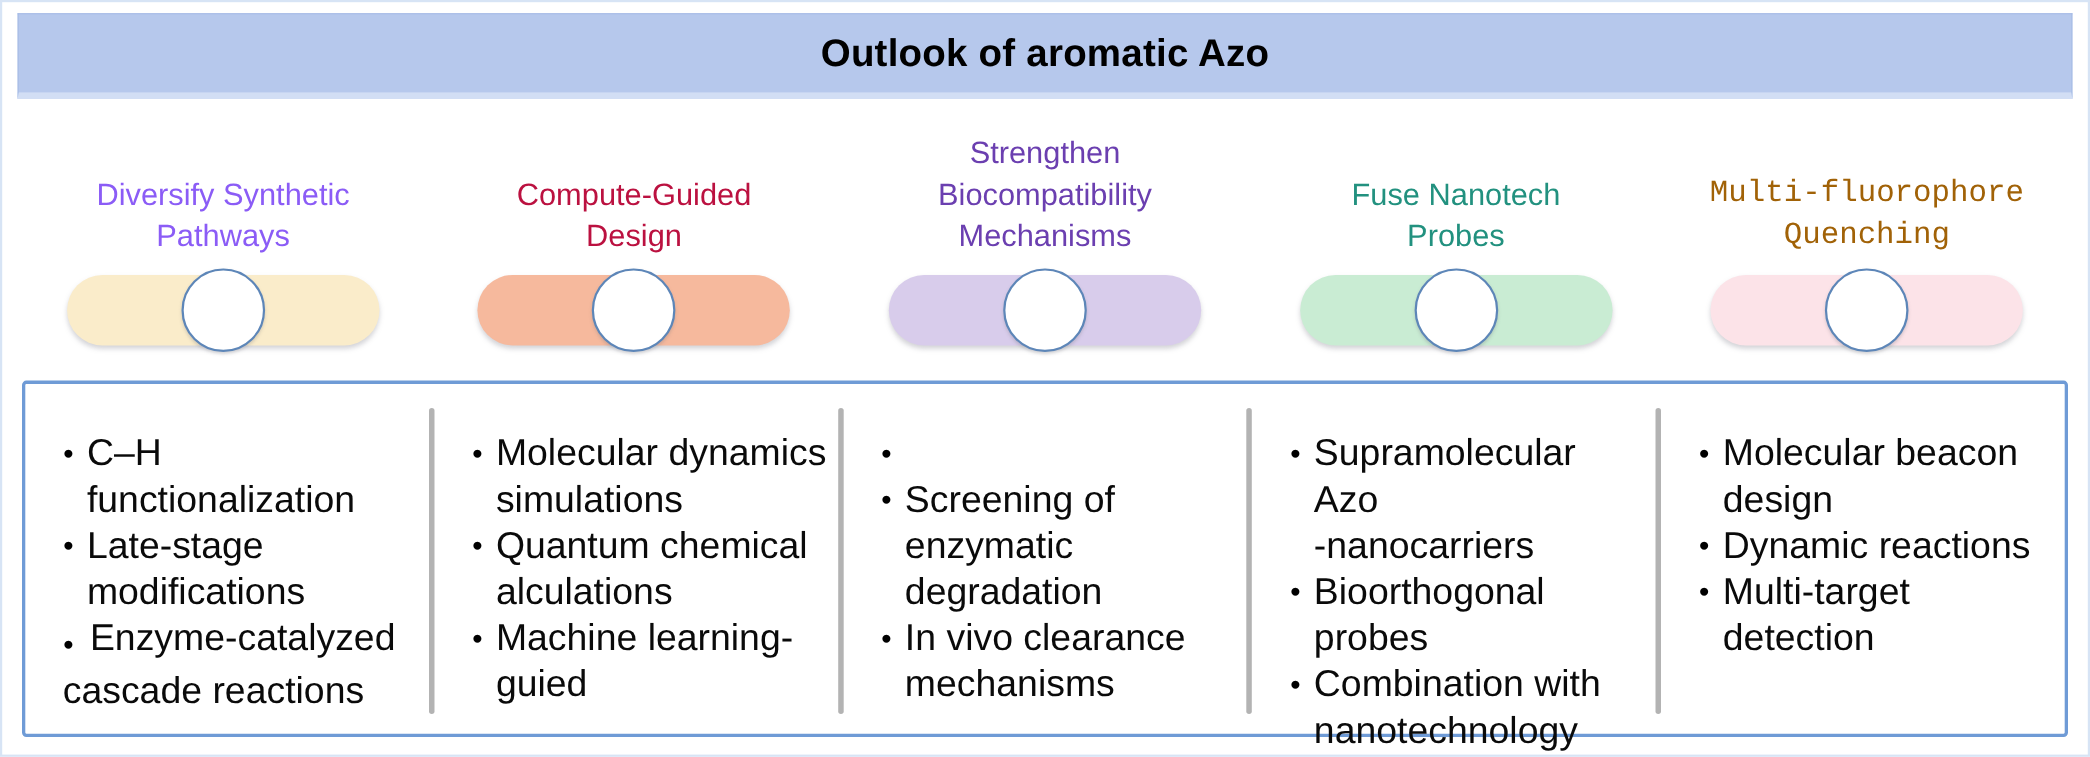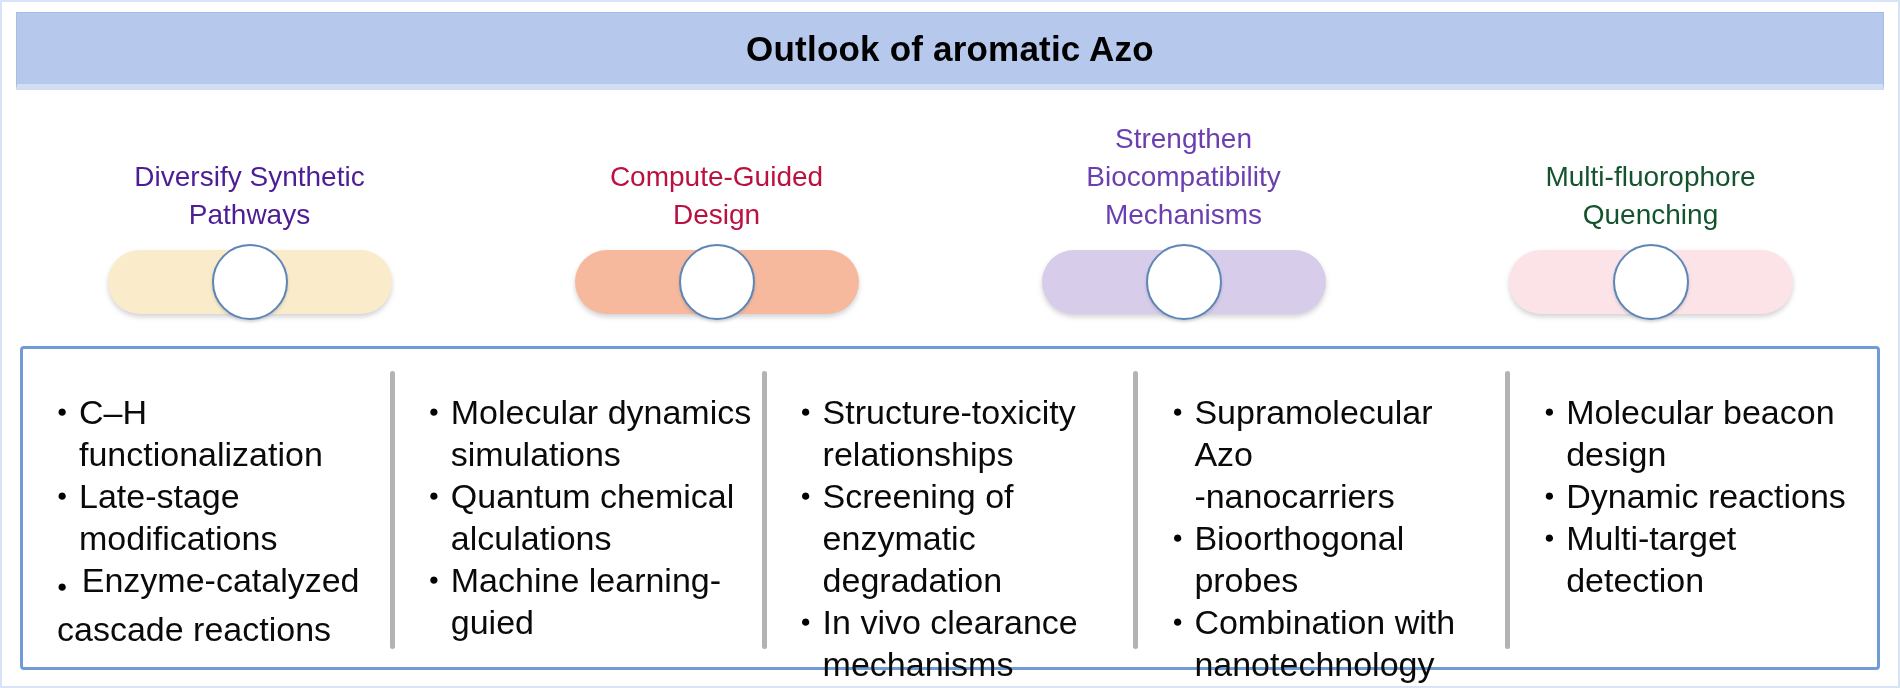--- a/index.html
+++ b/index.html
@@ -118,21 +118,21 @@
 
 <div class="page">
 
   <div class="banner" style="background-color: rgb(182, 200, 236);">
     <h1>Outlook of aromatic Azo</h1>
   </div>
 
   <div class="cols-head">
 
     <div class="col-head">
-      <div class="col-title" style="color: #4c1d95;">Diversify Synthetic
+      <div class="col-title" style="color: #8b5cf6;">Diversify Synthetic
 Pathways</div>
       <div class="pill" style="background-color: rgb(250, 236, 202);">
         <div class="circle" style="border-color: rgb(93, 134, 184);"></div>
       </div>
     </div>
 
     <div class="col-head">
       <div class="col-title" style="color: rgb(187, 17, 64); margin-top: 37px;">Compute-Guided
 Design</div>
       <div class="pill" style="background-color: rgb(246, 185, 157);">
@@ -142,23 +142,30 @@
 
     <div class="col-head">
       <div class="col-title" style="color: rgb(107, 63, 176);">Strengthen
 Biocompatibility
 Mechanisms</div>
       <div class="pill" style="background-color: rgb(216, 204, 235);">
         <div class="circle" style="border-color: rgb(93, 134, 184);"></div>
       </div>
     </div>
 
-
-    <div class="col-head">
-      <div class="col-title" style="color: #14532d;">Multi-fluorophore
+    <div class="col-head">
+      <div class="col-title" style="color: rgb(34, 145, 127);">Fuse Nanotech
+Probes</div>
+      <div class="pill" style="background-color: rgb(201, 236, 211);">
+        <div class="circle" style="border-color: rgb(93, 134, 184);"></div>
+      </div>
+    </div>
+
+    <div class="col-head">
+      <div class="col-title" style="color: #a16207; font-family: Liberation Mono, monospace;">Multi-fluorophore
 Quenching</div>
       <div class="pill" style="background-color: rgb(252, 227, 232);">
         <div class="circle" style="border-color: rgb(93, 134, 184);"></div>
       </div>
     </div>
 
   </div>
 
   <div class="panel" style="border-color: rgb(111, 155, 214);">
 
@@ -200,22 +207,20 @@
         </li>
       </ul>
     </div>
 
     <div class="vdivider" style="background-color: rgb(179, 179, 179);"></div>
 
     <div class="panel-col">
       <ul class="items">
         <li class="item">
           <span class="bullet">●</span>
-          <span class="itxt">Structure-toxicity
-relationships</span>
         </li>
         <li class="item">
           <span class="bullet">●</span>
           <span class="itxt">Screening of enzymatic
 degradation</span>
         </li>
         <li class="item">
           <span class="bullet">●</span>
           <span class="itxt">In vivo clearance
 mechanisms</span>

